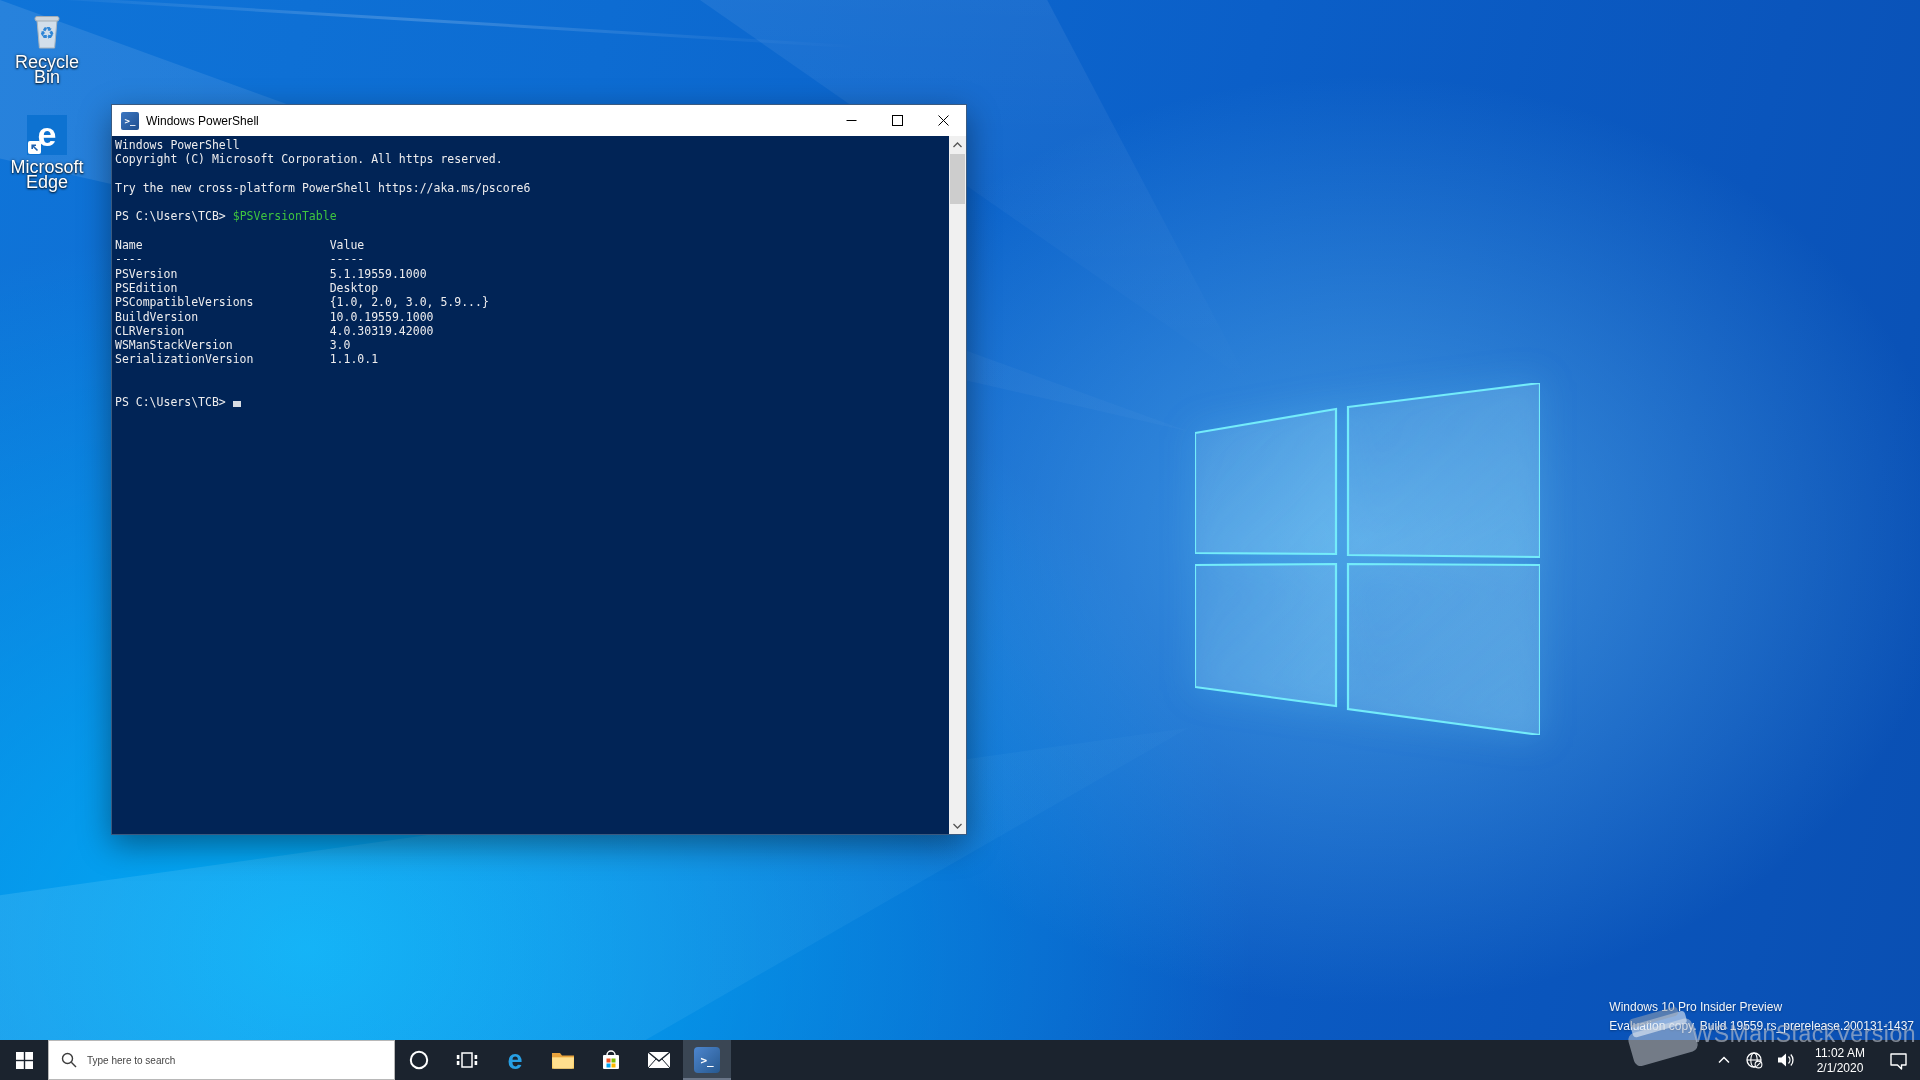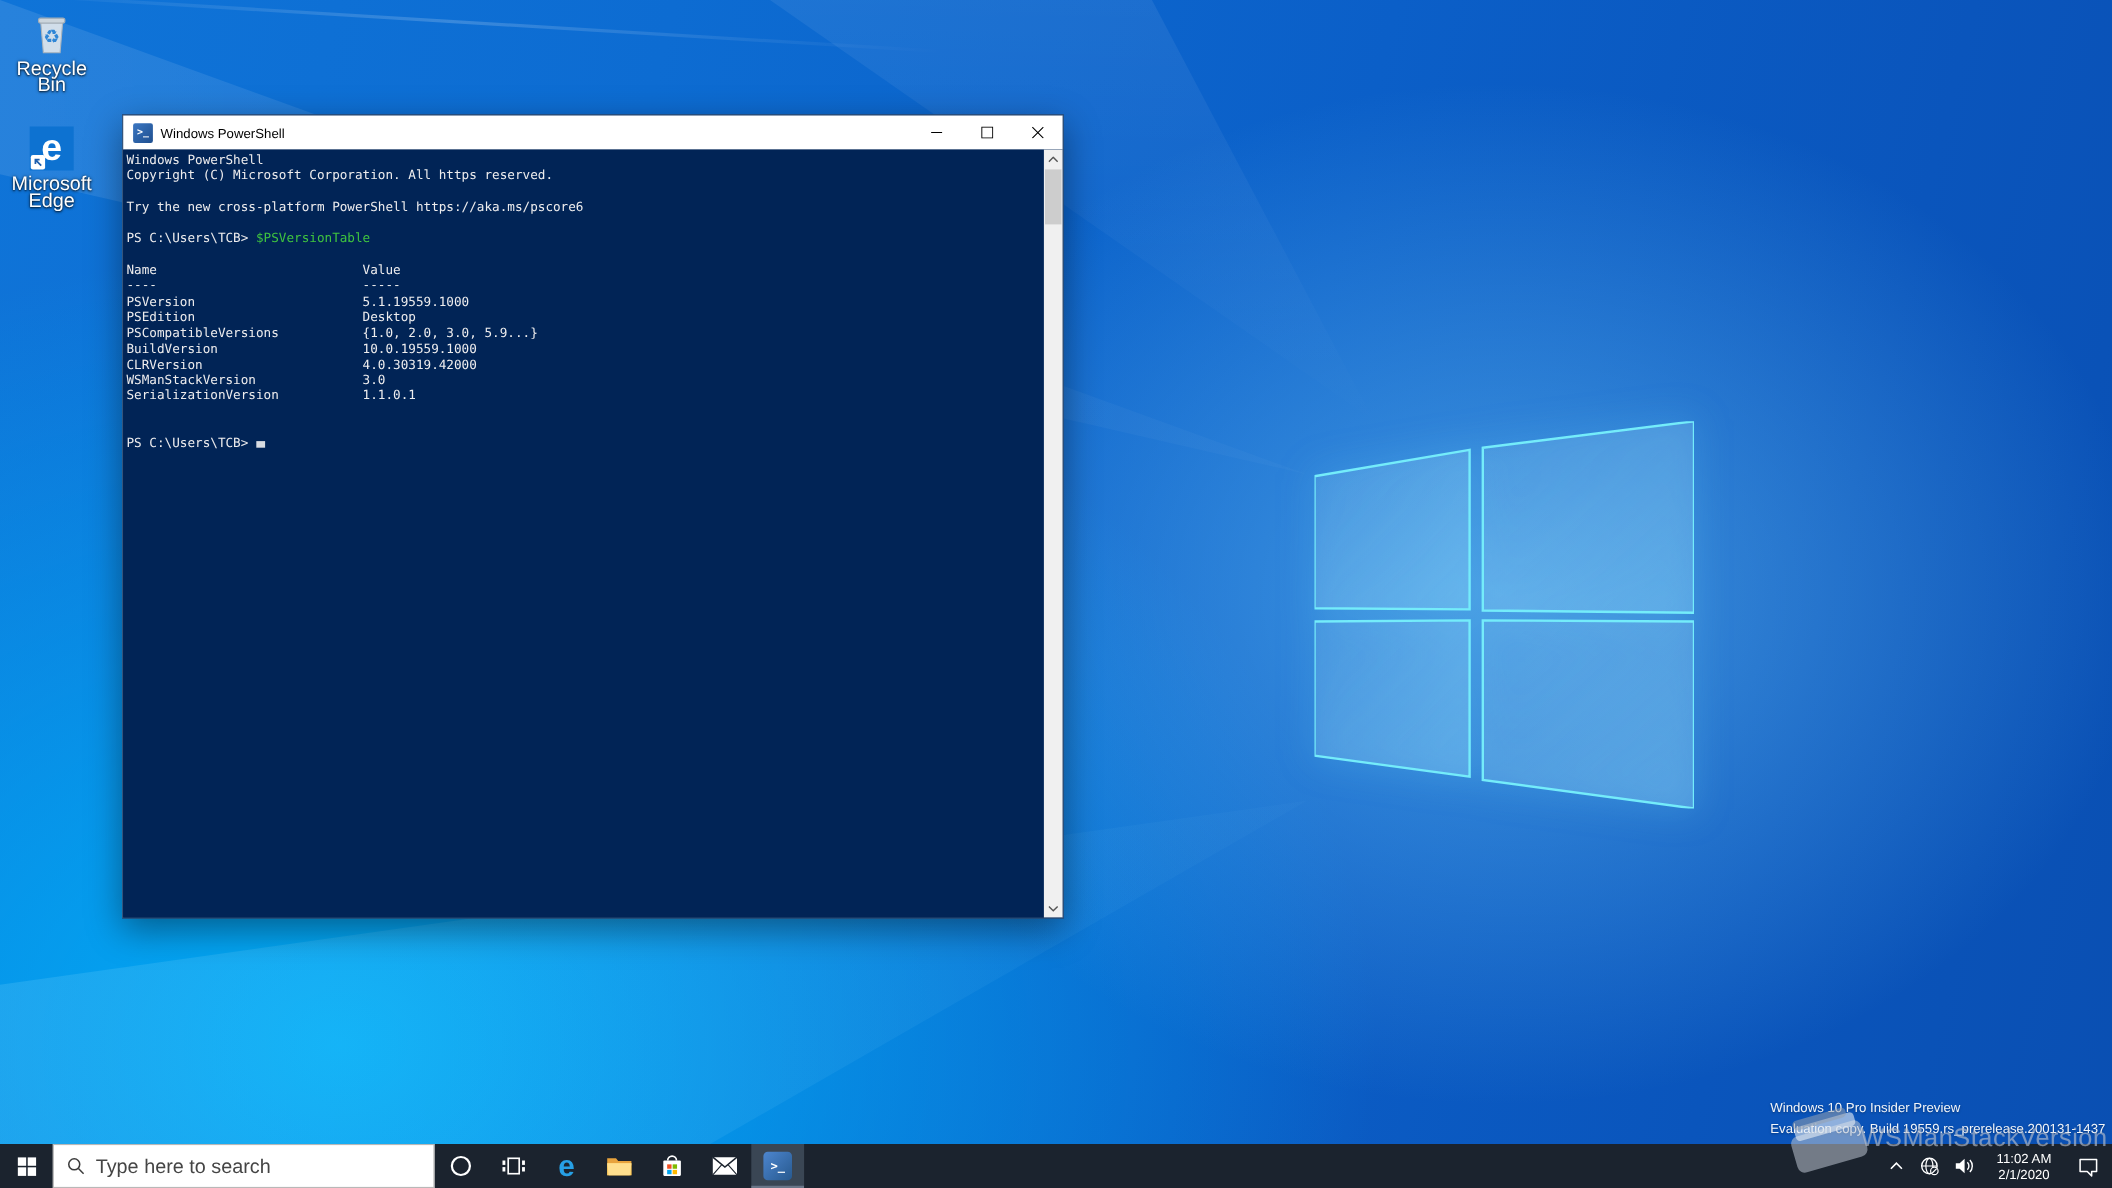--- a/index.html
+++ b/index.html
@@ -61,21 +61,21 @@
   .scrollbar { position:absolute; right:0; top:0; width:17px; bottom:0; background:#f0f0f0; }
   .sb-btn { position:absolute; left:0; width:17px; height:17px; display:flex; align-items:center; justify-content:center; }
   .sb-up { top:0; } .sb-down { bottom:0; }
   .sb-thumb { position:absolute; left:1px; top:18px; width:15px; height:50px; background:#cdcdcd; }
   
   .taskbar { position:absolute; left:0; bottom:0; width:1920px; height:40px; background:#1b232e; z-index:50;
     display:flex; align-items:stretch; }
   .tb-btn { width:48px; height:40px; border:none; background:transparent; display:flex; align-items:center; justify-content:center; }
   .tb-btn.active { background:#3a4654; box-shadow:inset 0 -2px 0 #6a7688; }
   .searchbox { width:347px; height:40px; background:#ffffff; display:flex; align-items:center; border:1px solid #b8b8b8; }
-  .searchbox input { border:none; outline:none; flex:1; font-size:18px; color:#333; font-family:"Liberation Sans",sans-serif; background:transparent; }
+  .searchbox input { border:none; outline:none; flex:1; font-size:10px; color:#333; font-family:"Liberation Sans",sans-serif; background:transparent; }
   .searchbox input::placeholder { color:#454545; opacity:1; }
   .searchbox .mag { margin:0 10px 0 12px; }
   .tb-edge-e { color:#27a0e5; font-size:27px; font-weight:bold; line-height:1; }
   .ps-tile { width:26px; height:26px; border-radius:4px; background:linear-gradient(135deg,#4d86cf,#27598f);
     color:#fff; display:flex; align-items:center; justify-content:center; font-family:"DejaVu Sans Mono",monospace;
     font-size:11px; font-weight:bold; }
   .tray { margin-left:auto; display:flex; align-items:center; padding-right:2px; }
   .tray-btn { height:56px; border:none; background:transparent; display:flex; align-items:center; justify-content:center; }
   .w28{width:28px;} .w32{width:32px;} .w40{width:40px;}
   .clock { width:76px; text-align:center; color:#fff; font-size:12px; line-height:15px; padding-top:1px; }

